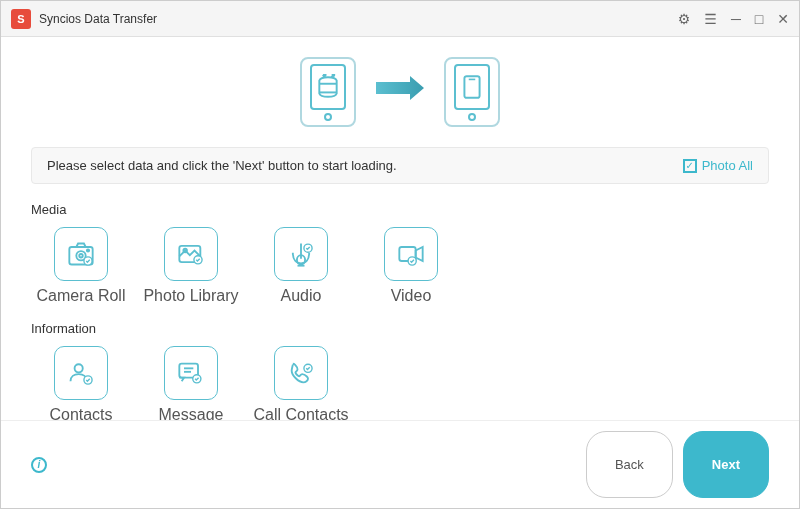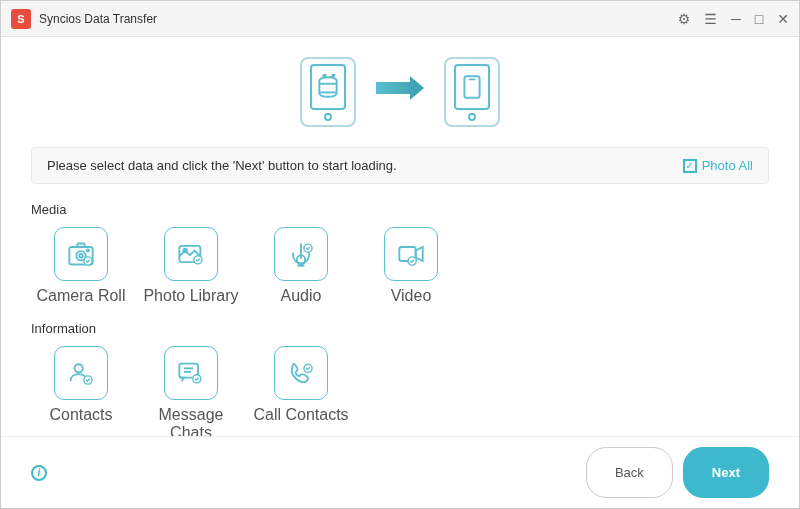--- a/index.html
+++ b/index.html
@@ -204,21 +204,21 @@
       font-size: 10px;
       font-style: italic;
       font-weight: bold;
       color: #3db8cc;
     }
     .footer-buttons {
       display: flex;
       gap: 10px;
     }
     .btn {
-      padding: 17px 28px;
+      padding: 25px 28px;
       border-radius: 20px;
       font-size: 13px;
       cursor: pointer;
       border: 1.5px solid #ccc;
     }
     .btn-back {
       background: #fff;
       color: #555;
       border-color: #ccc;
     }

